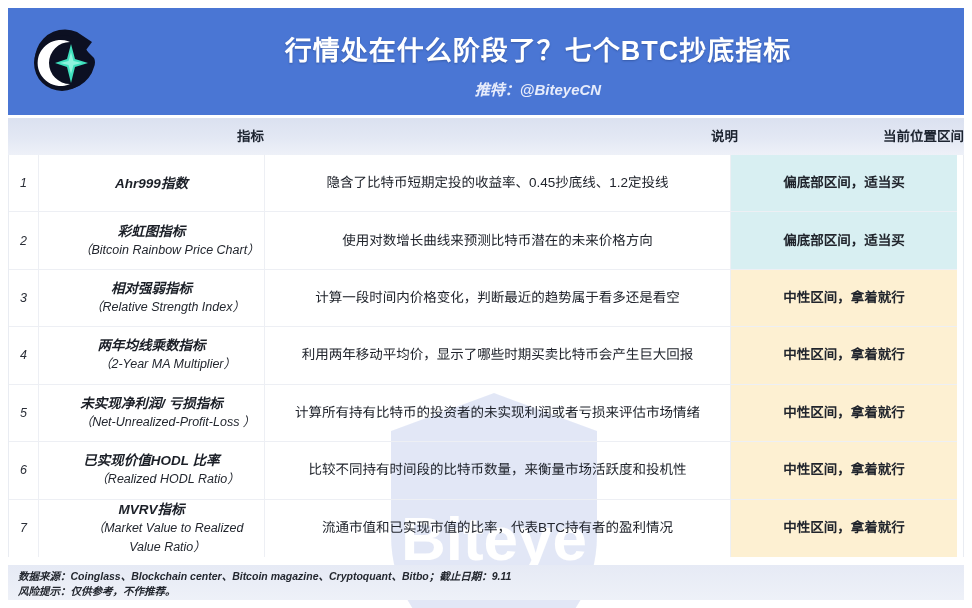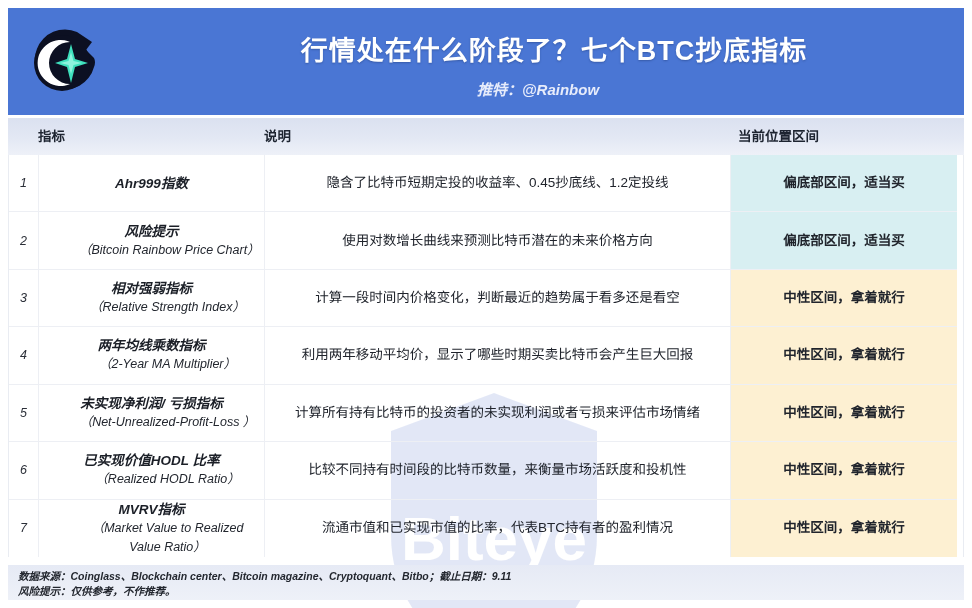--- a/index.html
+++ b/index.html
@@ -43,21 +43,21 @@
     position: absolute;
     left: 22px;
     top: 20px;
     width: 68px;
     height: 68px;
   }
   .logo svg { display: block; width: 68px; height: 68px; }
 
   .banner-title {
     position: absolute;
-    left: 136px;
+    left: 120px;
     top: 24px;
     width: 820px;
     text-align: center;
     color: #ffffff;
     font-size: 27px;
     font-weight: bold;
     letter-spacing: 1px;
     line-height: 38px;
     text-shadow: 0 1px 2px rgba(20,40,90,0.35);
     white-space: nowrap;
@@ -87,21 +87,21 @@
     box-sizing: border-box;
   }
   .thead .th {
     position: absolute;
     top: 0;
     height: 37px;
     line-height: 37px;
     font-size: 13.5px;
     font-weight: bold;
     color: #1d2430;
-    text-align: left;
+    text-align: right;
   }
   .th-indicator { left: 30px;  width: 226px; }
   .th-desc      { left: 256px; width: 474px; }
   .th-zone      { left: 730px; width: 226px; }
 
   
   .watermark {
     position: absolute;
     left: 370px;
     top: 230px;
@@ -238,21 +238,21 @@
           <path d="M47 4 L62 14 L56 22 L64 30 Q66 34 64 39 A30 30 0 1 1 47 4 Z" fill="#0c1022"></path>
           <circle cx="32" cy="35" r="28" fill="#0c1022"></circle>
           <path d="M40 14 A23 23 0 1 0 40 56 A20 20 0 1 1 40 14 Z" fill="#ffffff"></path>
           <path d="M41 16 L45 31 L58 35 L45 39 L41 55 L37 39 L25 35 L37 31 Z" fill="#3ee0bd"></path>
           <path d="M41 24 L43.5 33 L52 35 L43.5 37 L41 46 L38.5 37 L30 35 L38.5 33 Z" fill="#8df3dd"></path>
         </svg>
       </div>
 
       <div class="banner-title">行情处在什么阶段了？七个BTC抄底指标</div>
 
-      <div class="banner-sub">推特：@Rainbow</div>
+      <div class="banner-sub">推特：@BiteyeCN</div>
     </div>
   </div>
 
   <div class="thead">
     <div class="th th-indicator">指标</div>
     <div class="th th-desc">说明</div>
     <div class="th th-zone">当前位置区间</div>
   </div>
 
   <div class="tbody" id="tbody">
@@ -268,21 +268,21 @@
         <div class="cell c-num">1</div>
         <div class="cell c-name">
           <span class="name-cn">Ahr999指数</span>
         </div>
         <div class="cell c-desc">隐含了比特币短期定投的收益率、0.45抄底线、1.2定投线</div>
         <div class="cell c-zone">偏底部区间，适当买</div>
       </div>
       <div class="row" style="top: 57.4286px; height: 57.4286px;">
         <div class="cell c-num">2</div>
         <div class="cell c-name">
-          <span class="name-cn">风险提示</span>
+          <span class="name-cn">彩虹图指标</span>
           <span class="name-en">（Bitcoin Rainbow Price Chart）</span>
         </div>
         <div class="cell c-desc">使用对数增长曲线来预测比特币潜在的未来价格方向</div>
         <div class="cell c-zone">偏底部区间，适当买</div>
       </div>
       <div class="row" style="top: 114.857px; height: 57.4286px;">
         <div class="cell c-num">3</div>
         <div class="cell c-desc">计算一段时间内价格变化，判断最近的趋势属于看多还是看空</div>
         <div class="cell c-name">
           <span class="name-cn">相对强弱指标</span>

